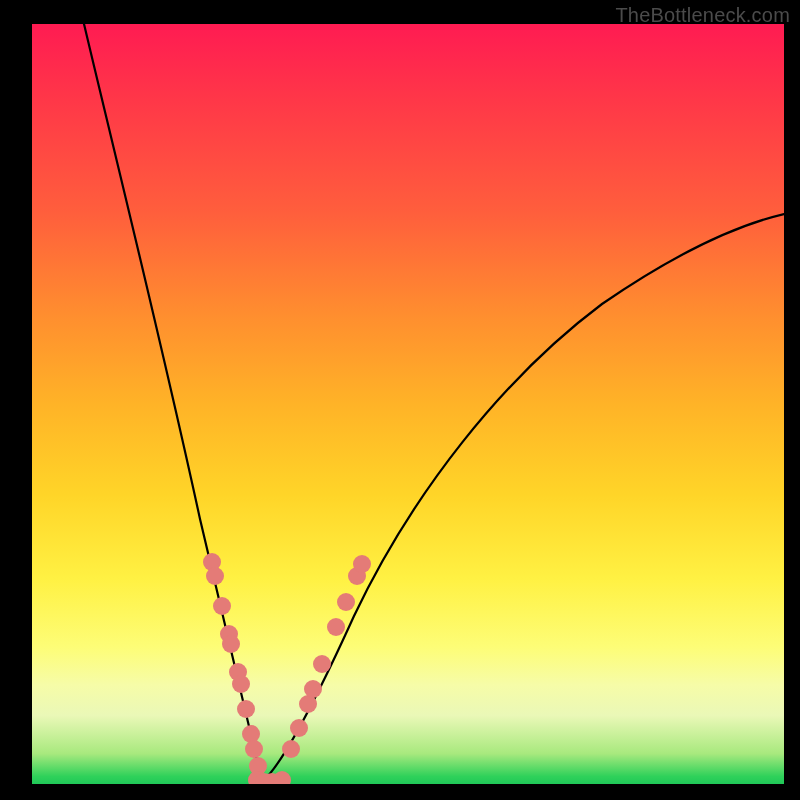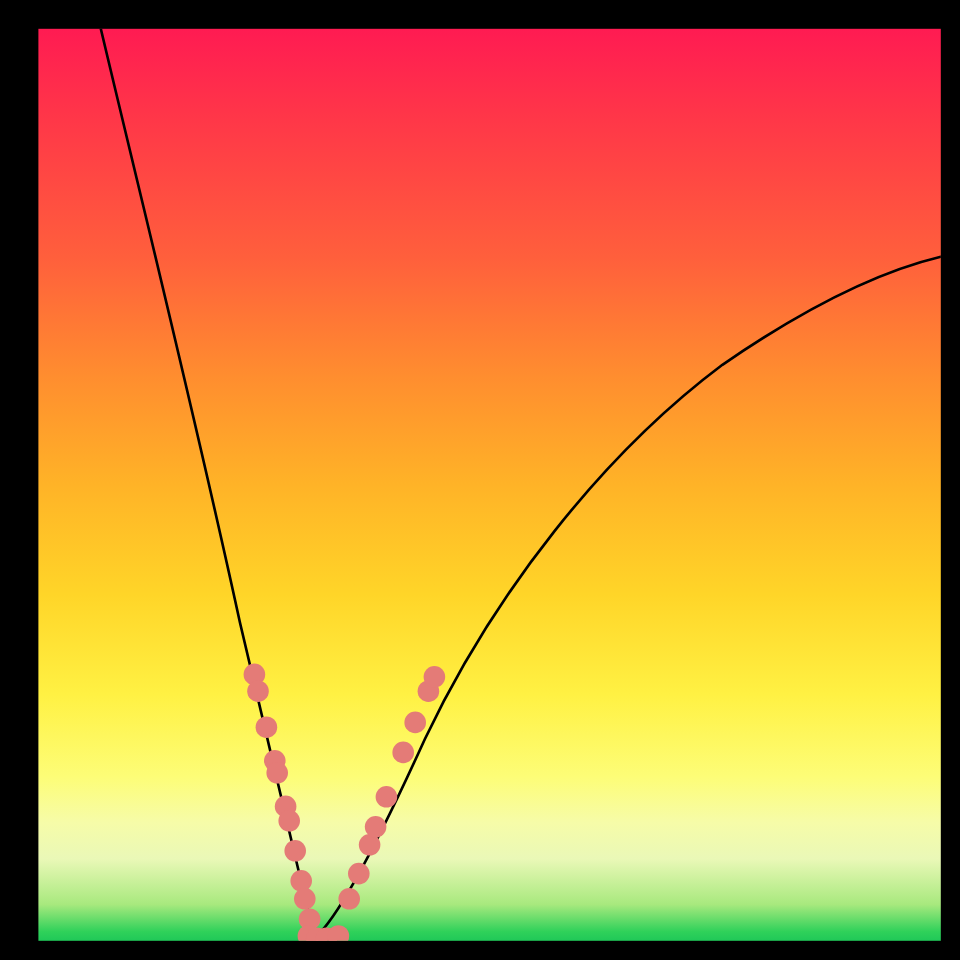--- a/index.html
+++ b/index.html
@@ -113,13 +113,14 @@
       <circle class="dot" cx="281" cy="665" r="9"></circle>
       <circle class="dot" cx="290" cy="640" r="9"></circle>
       <circle class="dot" cx="304" cy="603" r="9"></circle>
       <circle class="dot" cx="314" cy="578" r="9"></circle>
       <circle class="dot" cx="325" cy="552" r="9"></circle>
       <circle class="dot" cx="330" cy="540" r="9"></circle>
     </svg>
 
   </div>
 
+  <div class="watermark">TheBottleneck.com</div>
 </div>
 
 </body></html>

